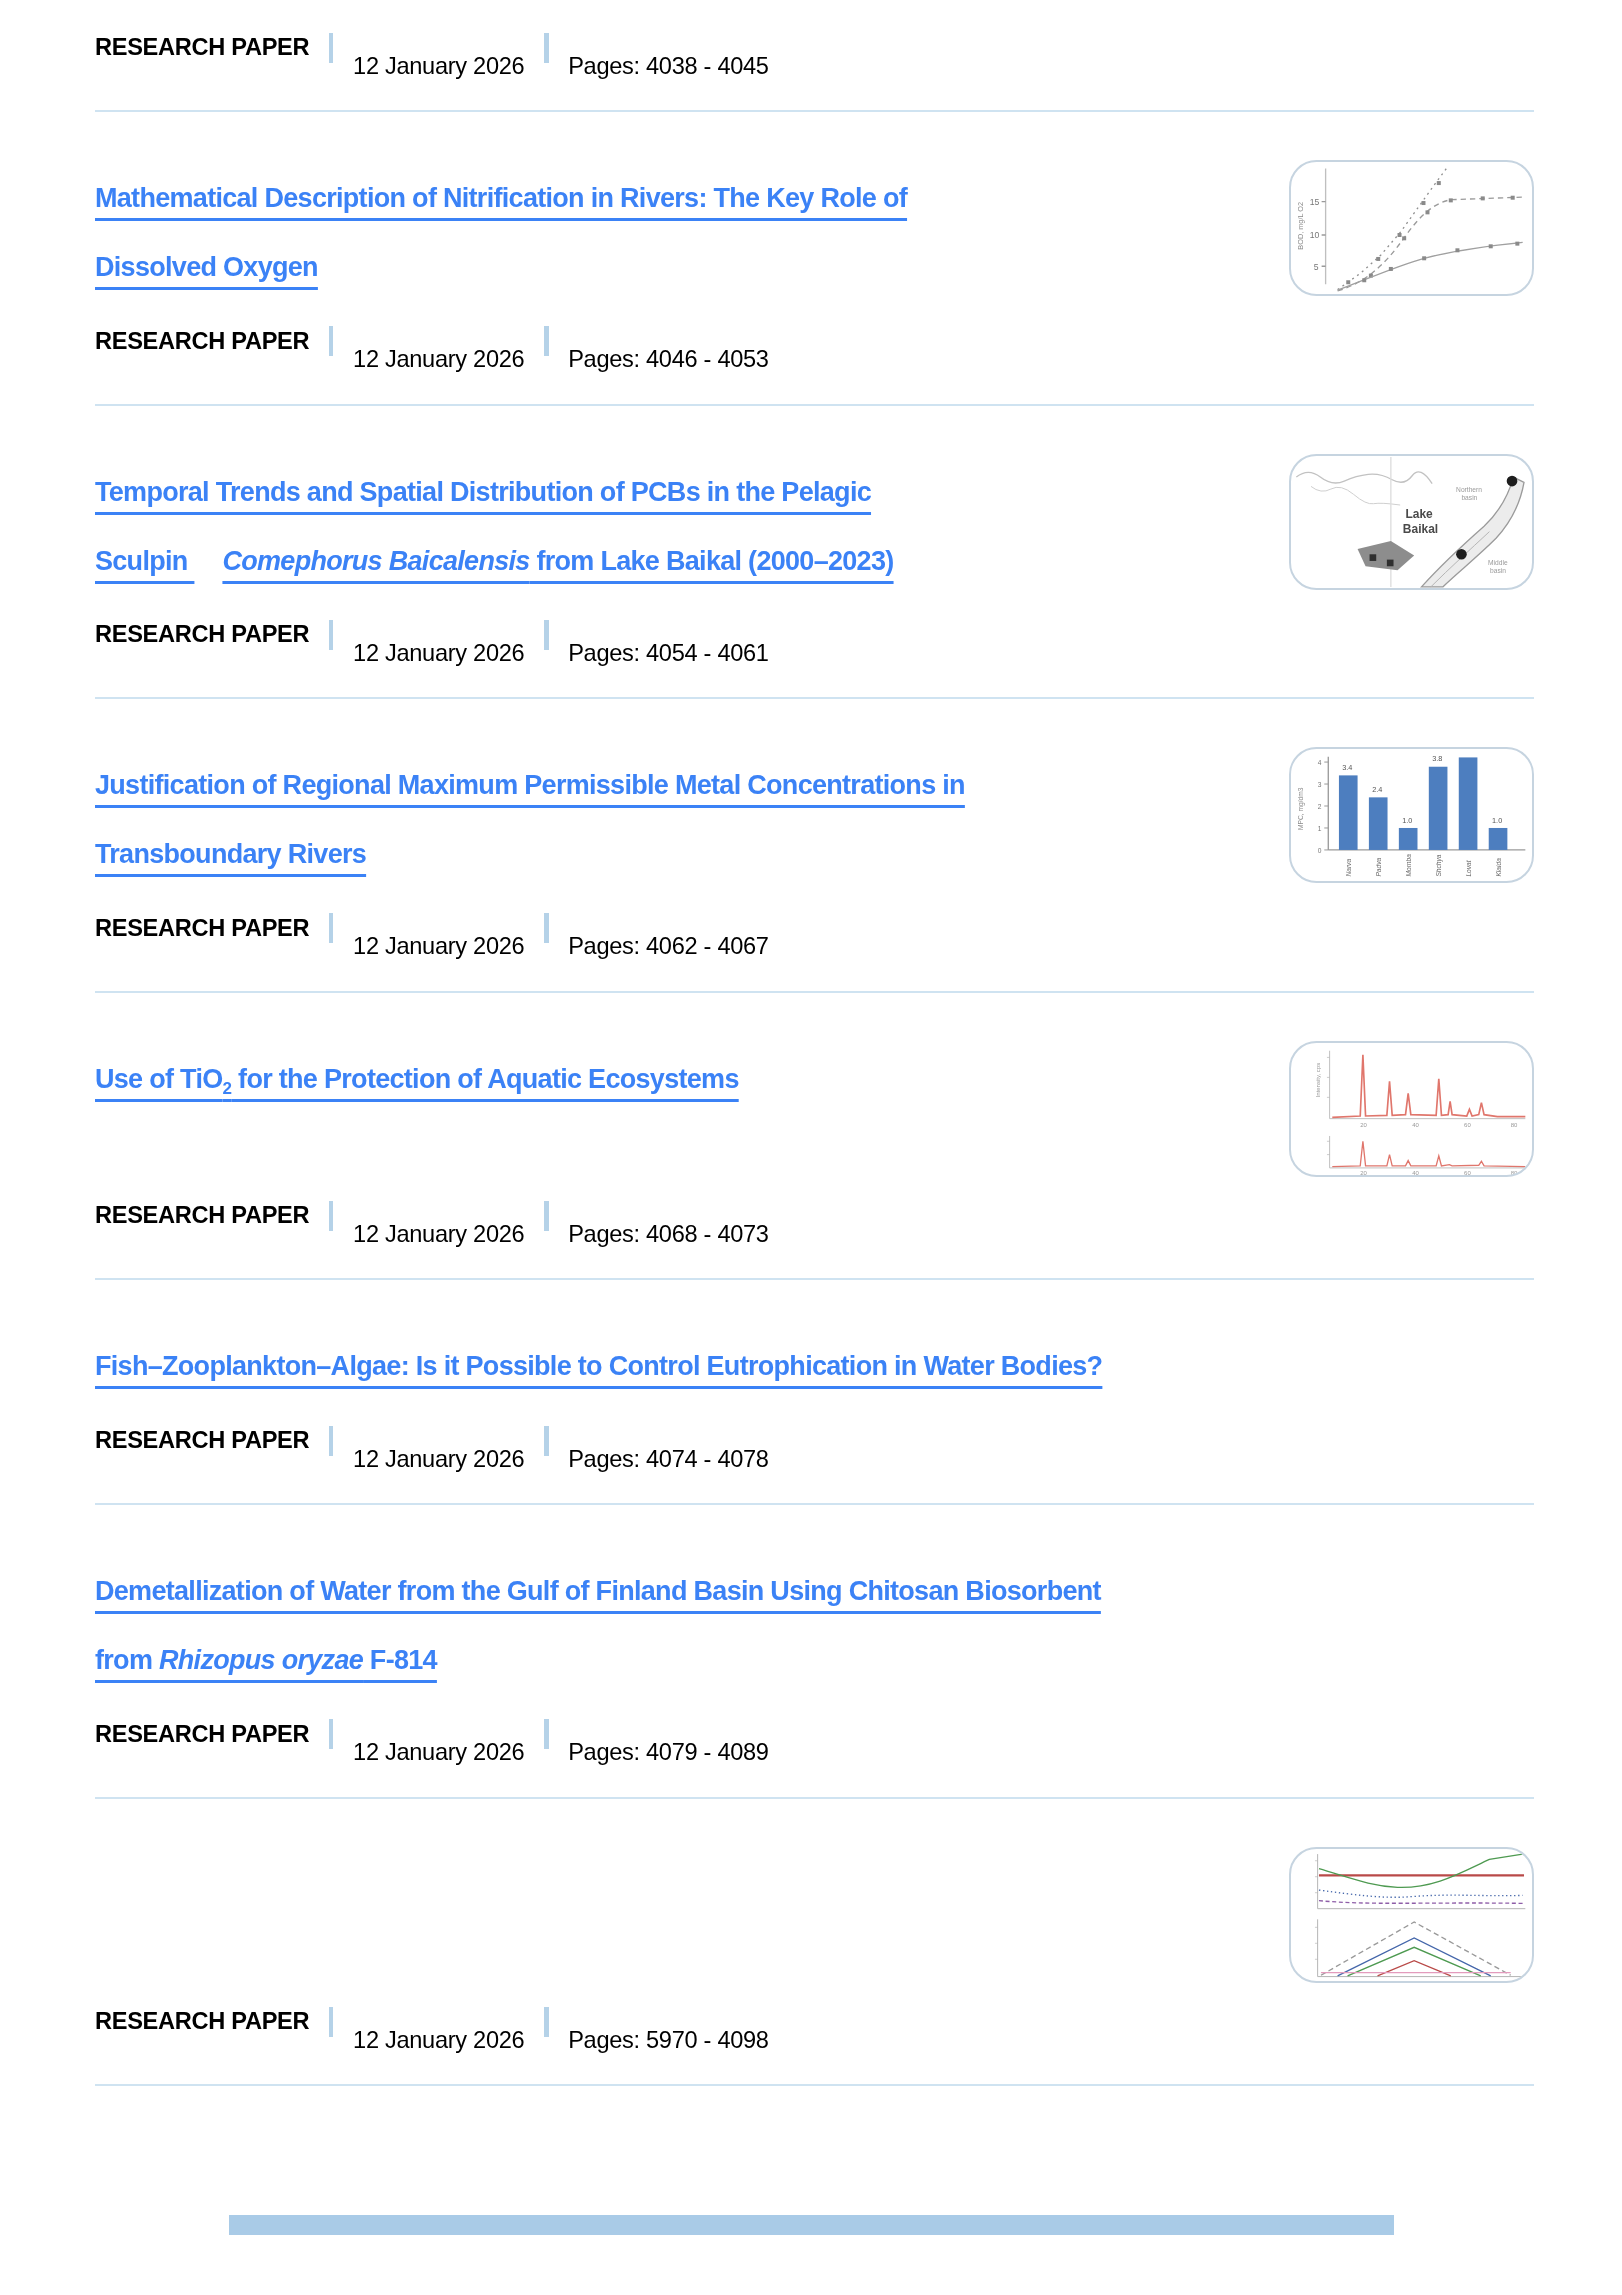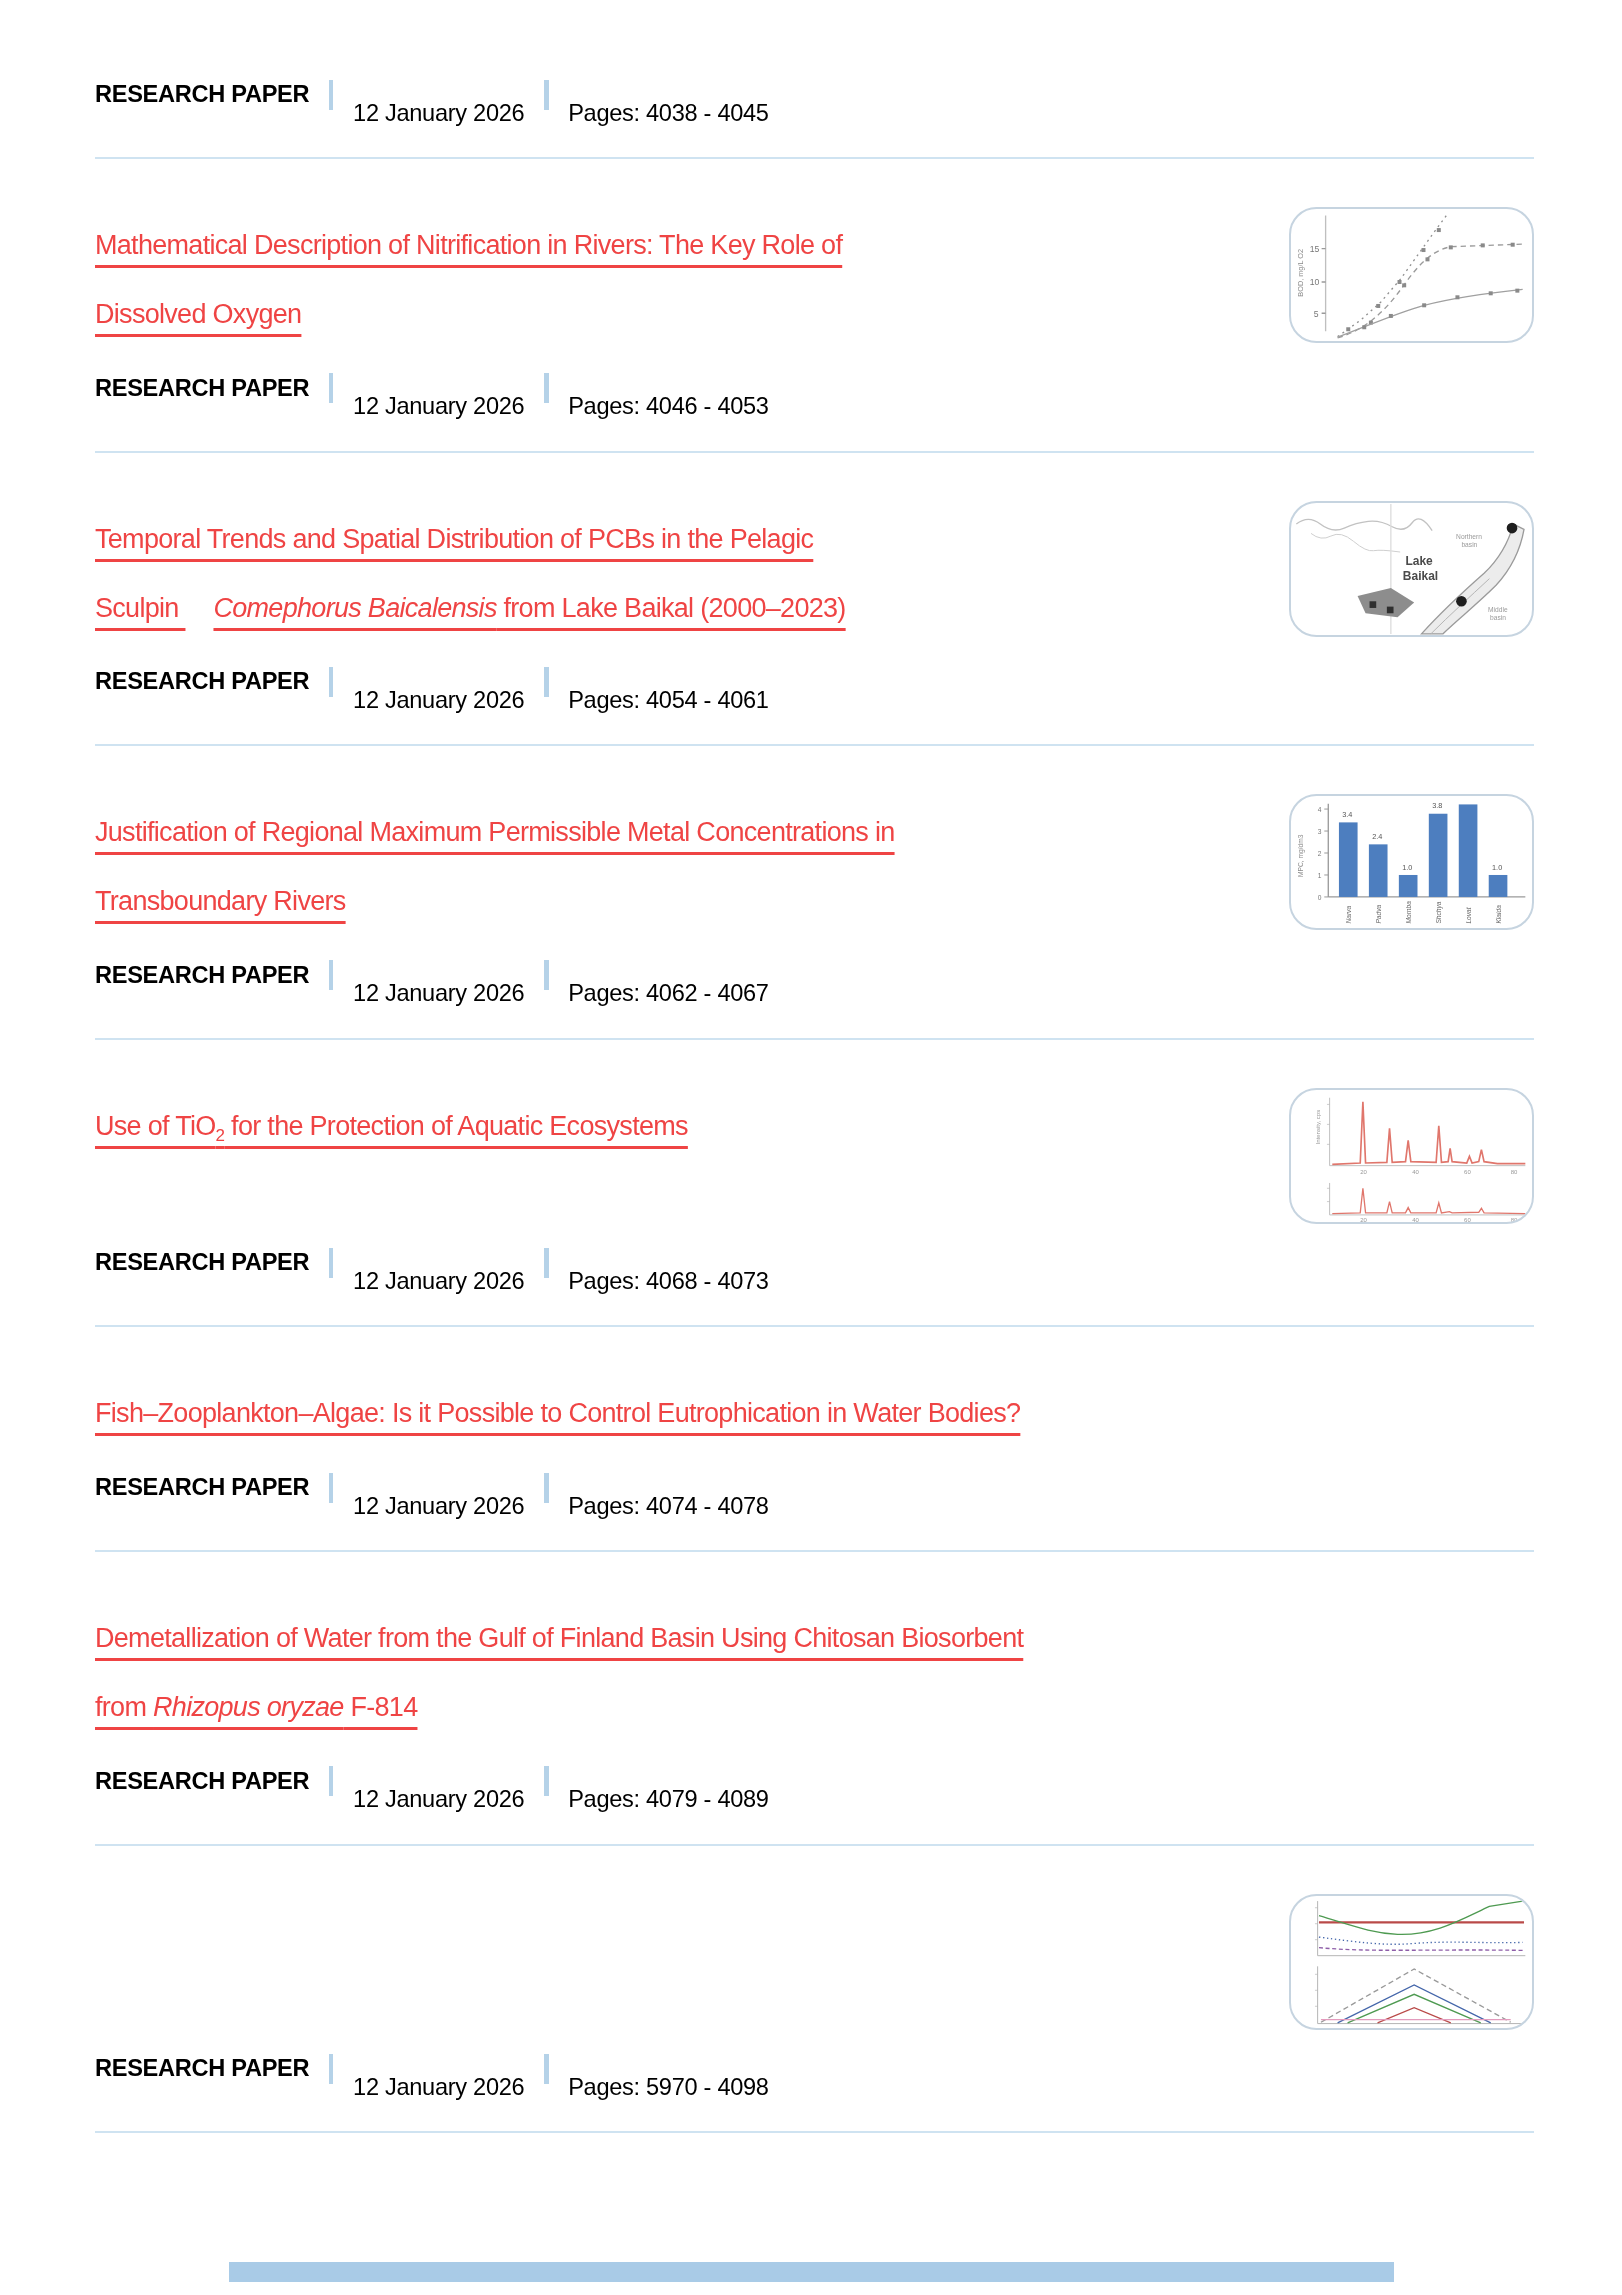--- a/index.html
+++ b/index.html
@@ -1,24 +1,24 @@
 <!DOCTYPE html>
 <html style="font-size:10.5px"><head>
 <meta charset="utf-8">
 <style>
   html,body{margin:0;padding:0;background:#ffffff;}
   body{width:1622px;height:2295px;font-family:"Liberation Sans",sans-serif;color:#000;overflow:hidden;position:relative;}
-  .page{padding:79px 88px 0 95px;text-align:center;}
+  .page{padding:32px 88px 0 95px;text-align:center;}
   .meta-row{display:flex;align-items:center;gap:19.6px;height:31px;font-size:23.6px;letter-spacing:-0.3px;}
   .meta-type{font-weight:bold;white-space:nowrap;}
   .meta-sep{width:4.6px;height:30px;background:#b5d2e8;flex:none;}
   .meta-date,.meta-pages{white-space:nowrap;margin-top:37px;}
   .divider{height:2px;background:#cfe3f1;margin-top:47px;}
   .entry-main{display:flex;justify-content:space-between;align-items:flex-start;margin-top:52px;}
-  .title{display:block;font-weight:normal;font-size:27px;letter-spacing:-0.7px;line-height:69px;color:#ef4444;cursor:pointer;text-decoration:none;}
+  .title{display:block;font-weight:bold;font-size:27px;letter-spacing:-0.7px;line-height:69px;color:#3b82f6;cursor:pointer;text-decoration:none;}
   .title .title-line{display:block;width:max-content;text-decoration:underline;text-decoration-thickness:3.3px;text-underline-offset:10.5px;}
   .title sub{font-size:17px;}
   .meta-row{margin-top:23.6px;}
   .thumb{flex:none;width:241px;height:132px;border:2px solid #c6d4e0;border-radius:27.5px;background:#fff;overflow:hidden;margin-top:-3.9px;}
   .thumb svg{display:block;width:100%;height:100%;}
   .bottom-bar{width:1165px;height:19.6px;background:#a9cbe7;margin:129px auto 0 auto;}
 </style>
 </head>
 <body>
 

